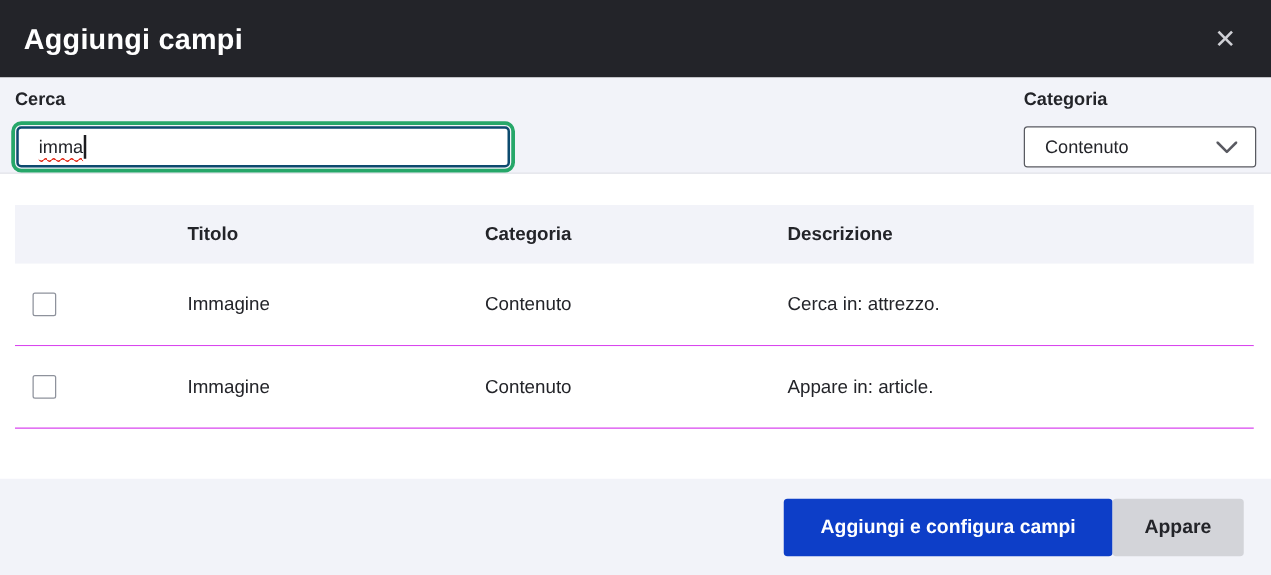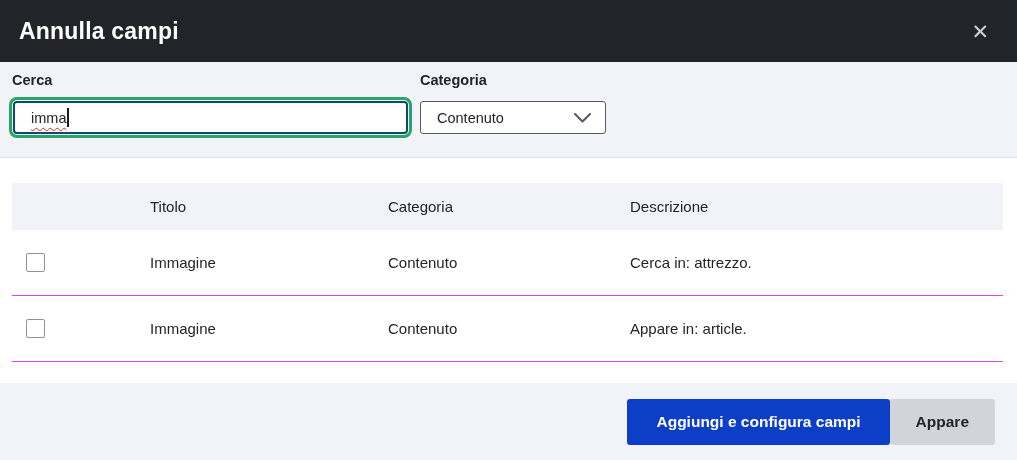--- a/index.html
+++ b/index.html
@@ -34,25 +34,26 @@
     font-size: 21px;
     line-height: 1;
     cursor: pointer;
     padding: 4px 6px;
     font-family: "Liberation Sans", sans-serif;
   }
 
   
   .filter-band {
     background: var(--band_bg, #f2f3f9);
-    height: 96px;
+    height: 77px;
     padding: 10px 12px 0 12px;
     display: flex;
     align-items: flex-start;
     border-bottom: 1px solid #e2e3e9;
+    justify-content: space-between;
   }
   .field label {
     display: block;
     font-size: 14.5px;
     font-weight: 700;
     color: #232429;
     margin-bottom: 13px;
   }
   .field-search { width: 395px; }
   .fake-input {
@@ -105,21 +106,21 @@
     margin: 25px 14px 0 12px;
   }
   .trow {
     display: grid;
     grid-template-columns: 138px 238px 242px 1fr;
     align-items: center;
   }
   .trow.head {
     background: var(--band_bg, #f2f3f9);
     height: 47px;
-    font-weight: 400;
+    font-weight: 700;
     font-size: 15px;
   }
   .trow.body-row {
     height: 66px;
     font-size: 15px;
     border-bottom: 1px solid #d946ef;
     background: #ffffff;
   }
   .cell-check { padding-left: 14px; }
   input.row-checkbox {
@@ -164,21 +165,21 @@
     color: #232429;
     padding: 0 26px;
   }
 </style>
 </head>
 <body>
 
 <div class="dialog">
 
   <div class="dlg-header">
-    <h1 class="dlg-title">Annulla campi</h1>
+    <h1 class="dlg-title">Aggiungi campi</h1>
     <button class="dlg-close">✕</button>
   </div>
 
   <div class="filter-band">
     <div class="field field-search">
       <label>Cerca</label>
       <div class="fake-input" role="textbox">
         <span class="misspelled">imma</span>
           <span class="caret"></span>
       </div>

